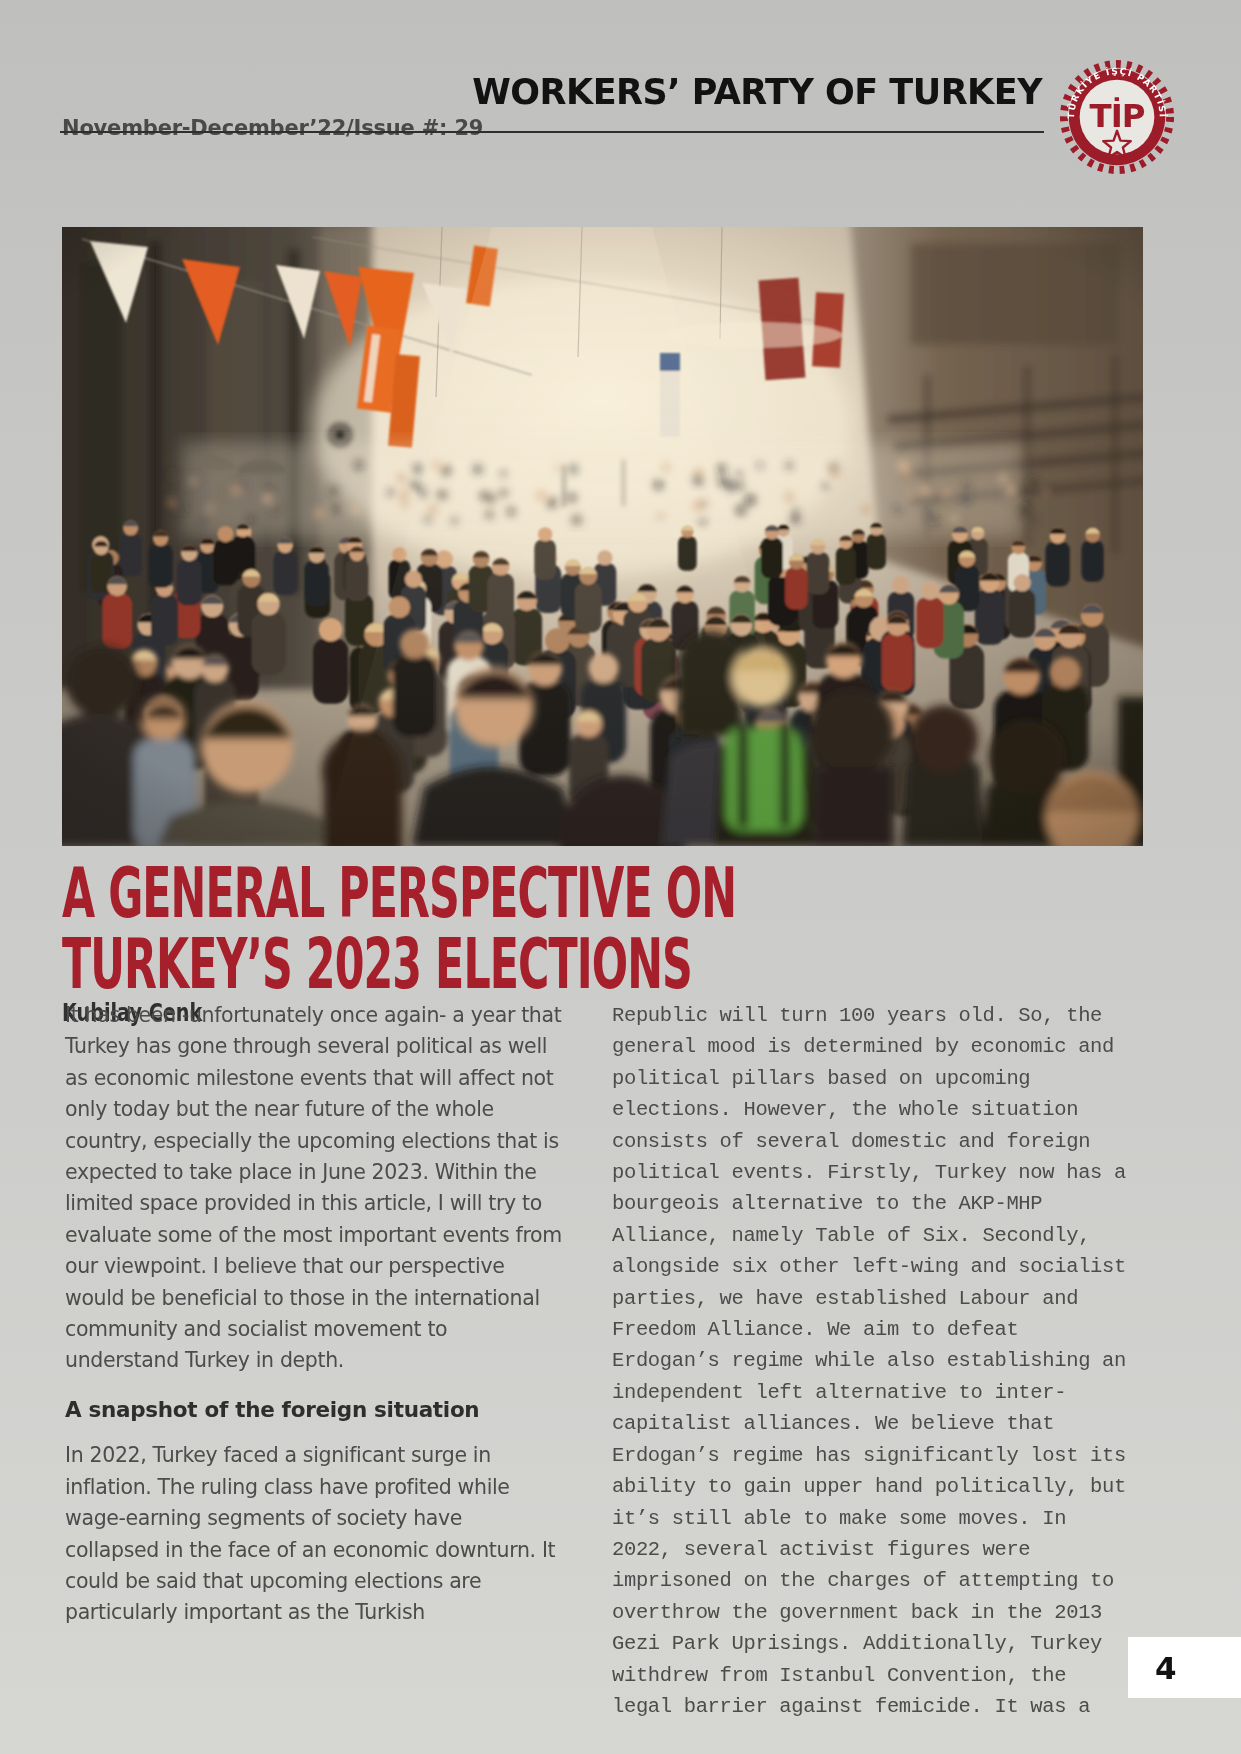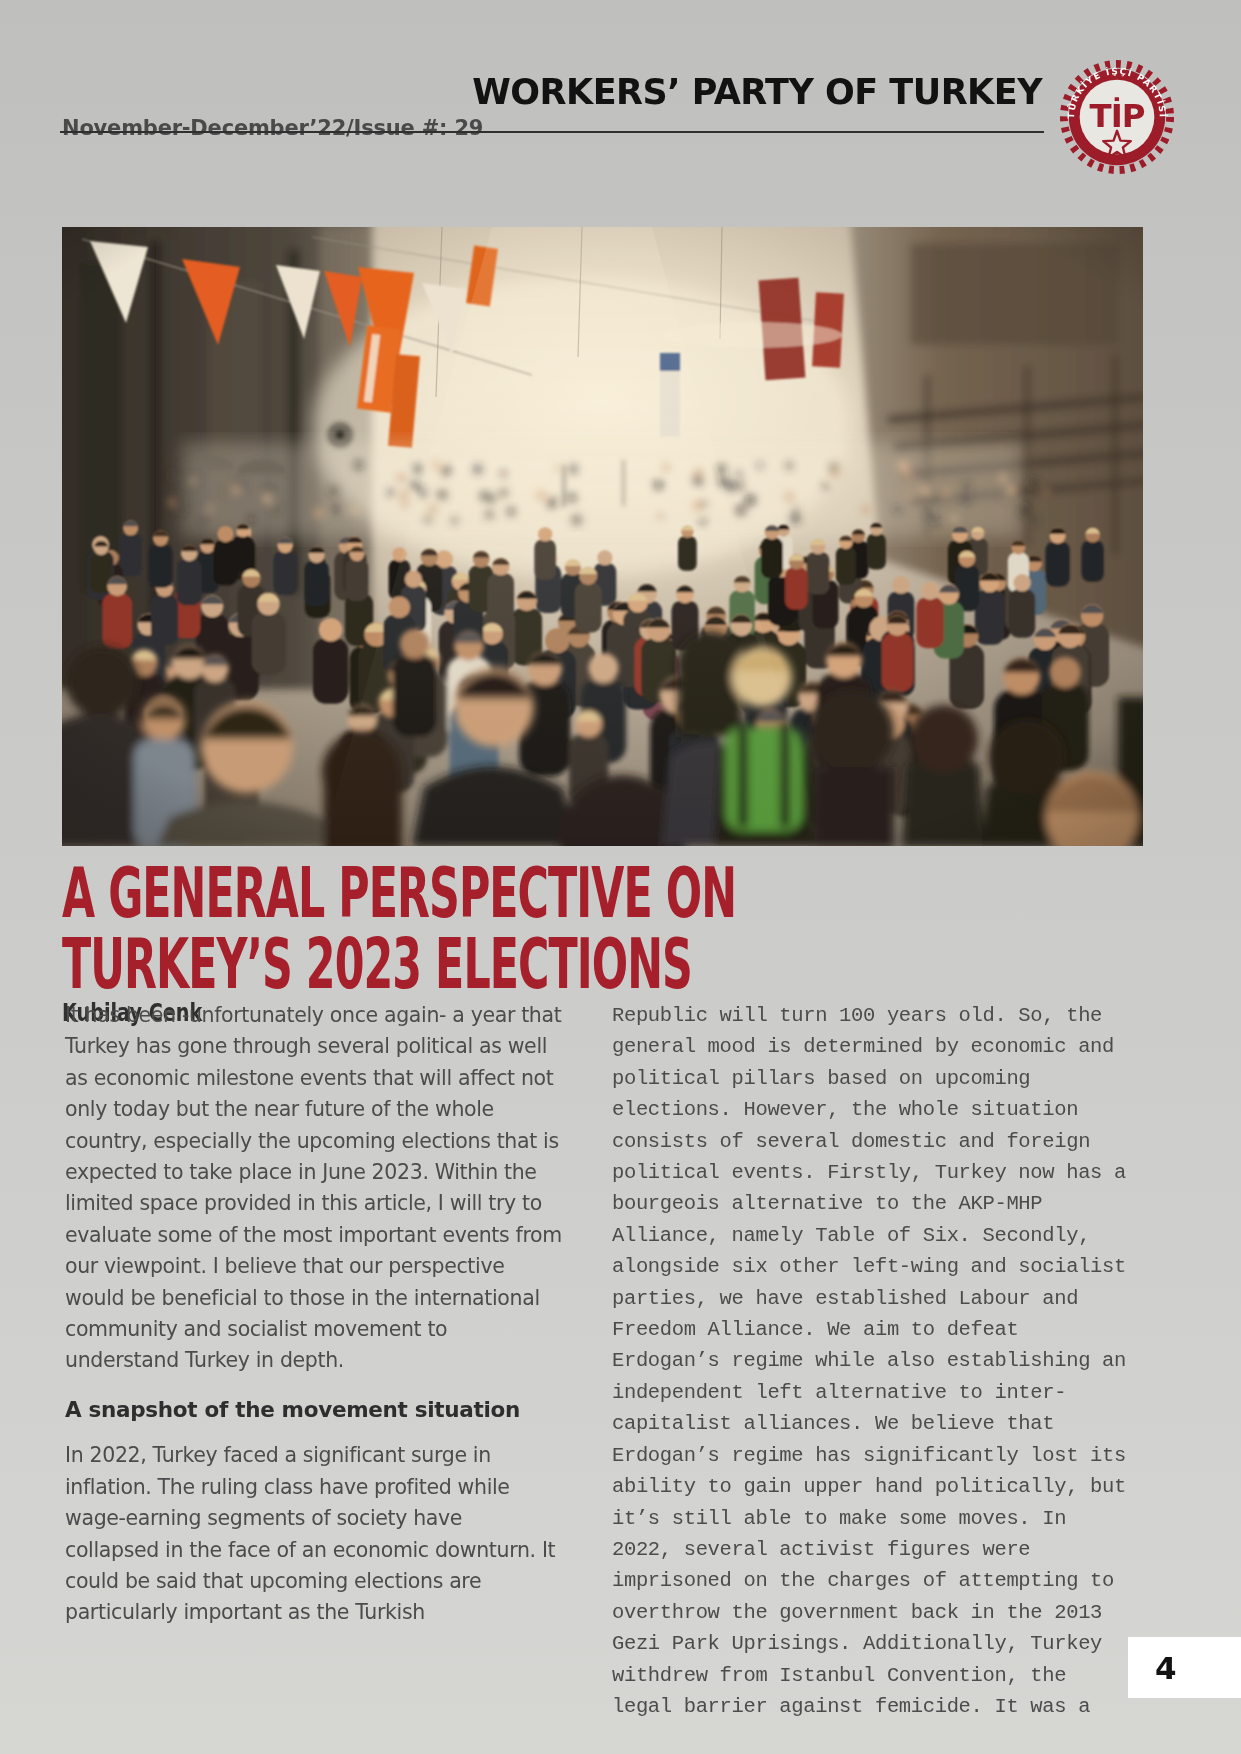--- a/index.html
+++ b/index.html
@@ -713,21 +713,21 @@
   </div>
 
   <h1 class="title">
     <span class="title-line">A GENERAL PERSPECTIVE ON</span>
     <span class="title-line">TURKEY’S 2023 ELECTIONS</span>
   </h1>
   <div class="author">Kubilay Cenk</div>
 
   <div class="col col-left" id="col-left">
       <p class="col-para">It has been -unfortunately once again- a year that Turkey has gone through several political as well as economic milestone events that will affect not only today but the near future of the whole country, especially the upcoming elections that is expected to take place in June 2023. Within the limited space provided in this article, I will try to evaluate some of the most important events from our viewpoint. I believe that our perspective would be beneficial to those in the international community and socialist movement to understand Turkey in depth.</p>
-      <h3 class="col-heading">A snapshot of the movement situation</h3>
+      <h3 class="col-heading">A snapshot of the foreign situation</h3>
       <p class="col-para">In 2022, Turkey faced a significant surge in inflation. The ruling class have profited while wage-earning segments of society have collapsed in the face of an economic downturn. It could be said that upcoming elections are particularly important as the Turkish</p>
     </div>
   <div class="col col-right" id="col-right">
       <p class="col-para">Republic will turn 100 years old. So, the general mood is determined by economic and political pillars based on upcoming elections. However, the whole situation consists of several domestic and foreign political events. Firstly, Turkey now has a bourgeois alternative to the AKP-MHP Alliance, namely Table of Six. Secondly, alongside six other left-wing and socialist parties, we have established Labour and Freedom Alliance. We aim to defeat Erdogan’s regime while also establishing an independent left alternative to inter-capitalist alliances. We believe that Erdogan’s regime has significantly lost its ability to gain upper hand politically, but it’s still able to make some moves. In 2022, several activist figures were imprisoned on the charges of attempting to overthrow the government back in the 2013 Gezi Park Uprisings. Additionally, Turkey withdrew from Istanbul Convention, the legal barrier against femicide. It was a</p>
     </div>
 
   <div class="pagenum-box">
     <span>4</span>
   </div>
 </div>

